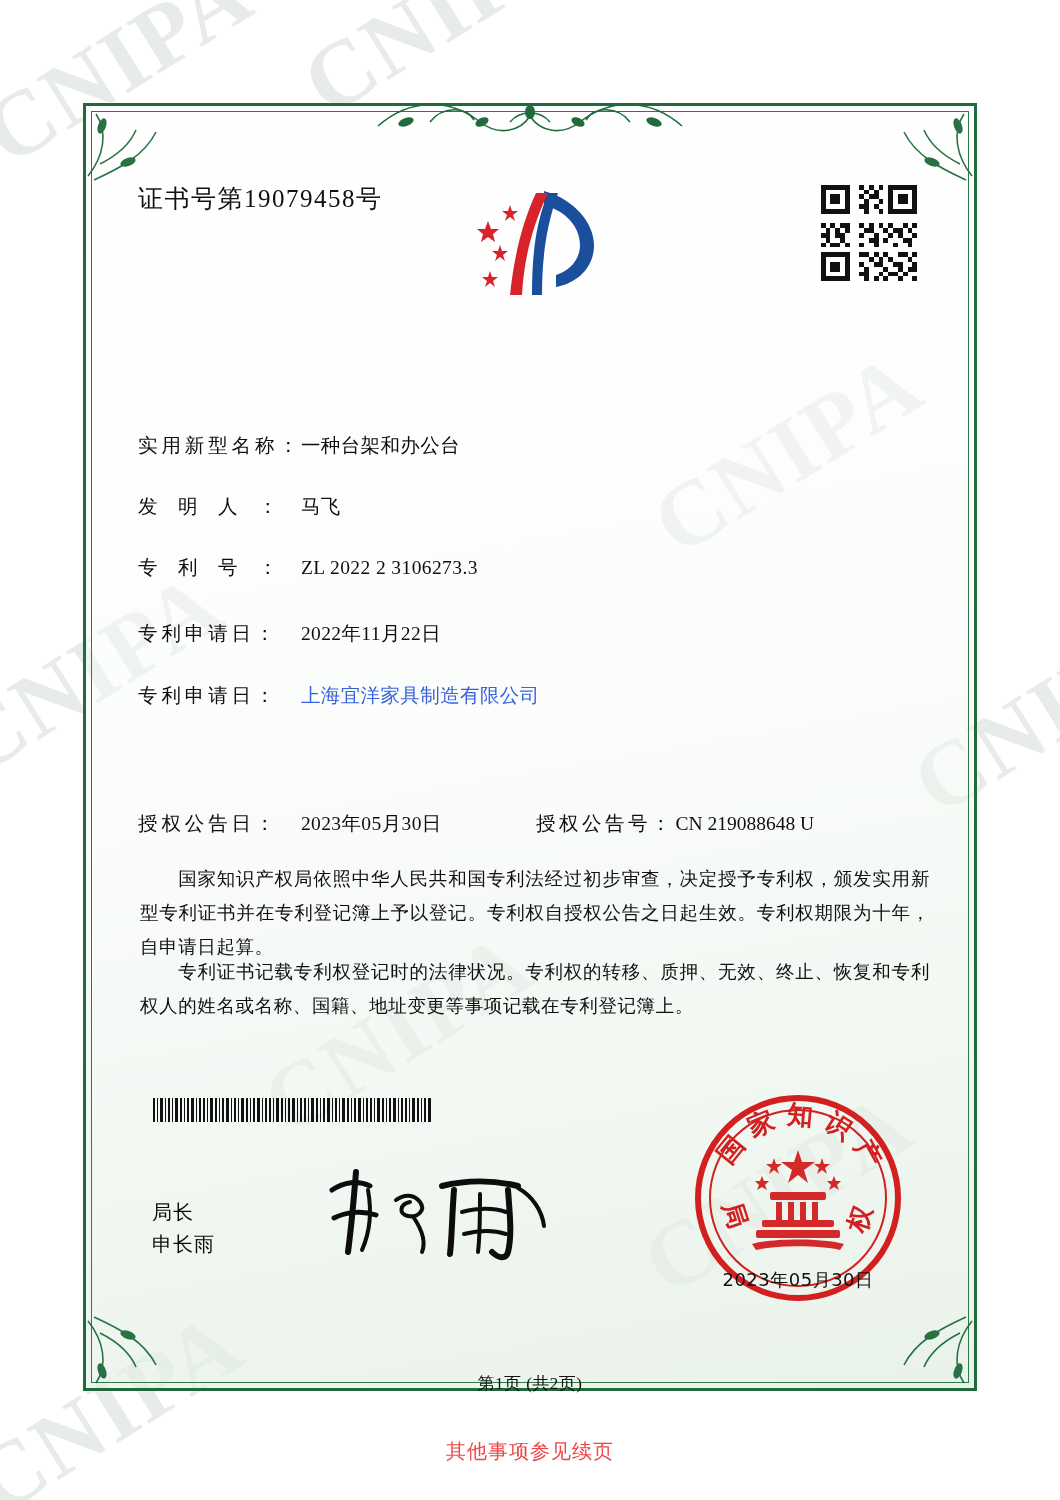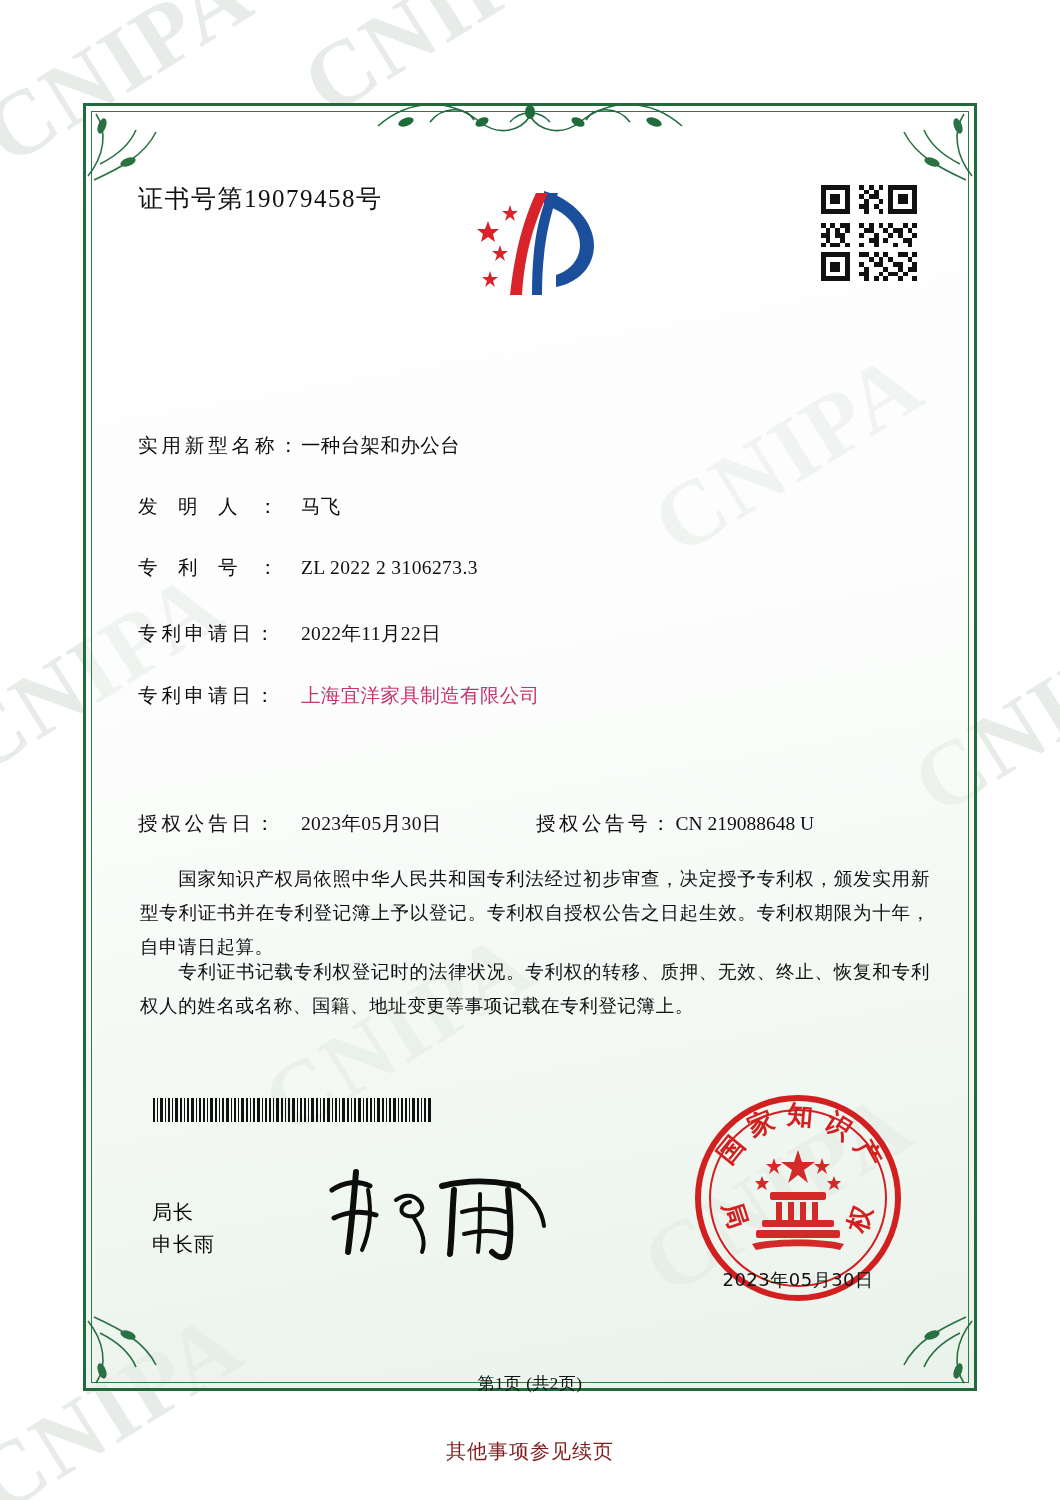--- a/index.html
+++ b/index.html
@@ -135,21 +135,21 @@
   .field .val { letter-spacing: 0.4px; text-align: center; }
 
   .f1 { top: 432px; }
   .f2 { top: 493px; }
   .f3 { top: 554px; }
   .f4 { top: 620px; }
   .f5 { top: 682px; }
   .f6 { top: 743px; }
   .f7 { top: 810px; }
 
-  .field.faded .val { color: #be185d; opacity: 0.88; }
+  .field.faded .val { color: #1d4ed8; opacity: 0.88; }
 
   .pub-no {
     position: absolute;
     left: 536px;
     top: 810px;
     font-size: 19.5px;
     white-space: nowrap;
     color: #0e0e0e;
   }
   .pub-no .lbl2 { letter-spacing: 0.18em; }
@@ -227,21 +227,21 @@
     color: #111;
     letter-spacing: 0.5px;
   }
   .footer-note {
     position: absolute;
     left: 0; right: 0;
     top: 1438px;
     text-align: center;
     font-family: Liberation Mono, monospace;
     font-size: 20px;
-    color: #7f1d1d;
+    color: #ef4444;
     letter-spacing: 1px;
   }
 </style>
 </head>
 <body>
 
 <div class="watermarks">
   <div class="wm" style="left:-30px;  top:10px;   font-size:92px;">CNIPA</div>
   <div class="wm" style="left:290px;  top:-40px;  font-size:92px;">CNIPA</div>
   <div class="wm" style="left:640px;  top:400px;  font-size:92px;">CNIPA</div>

